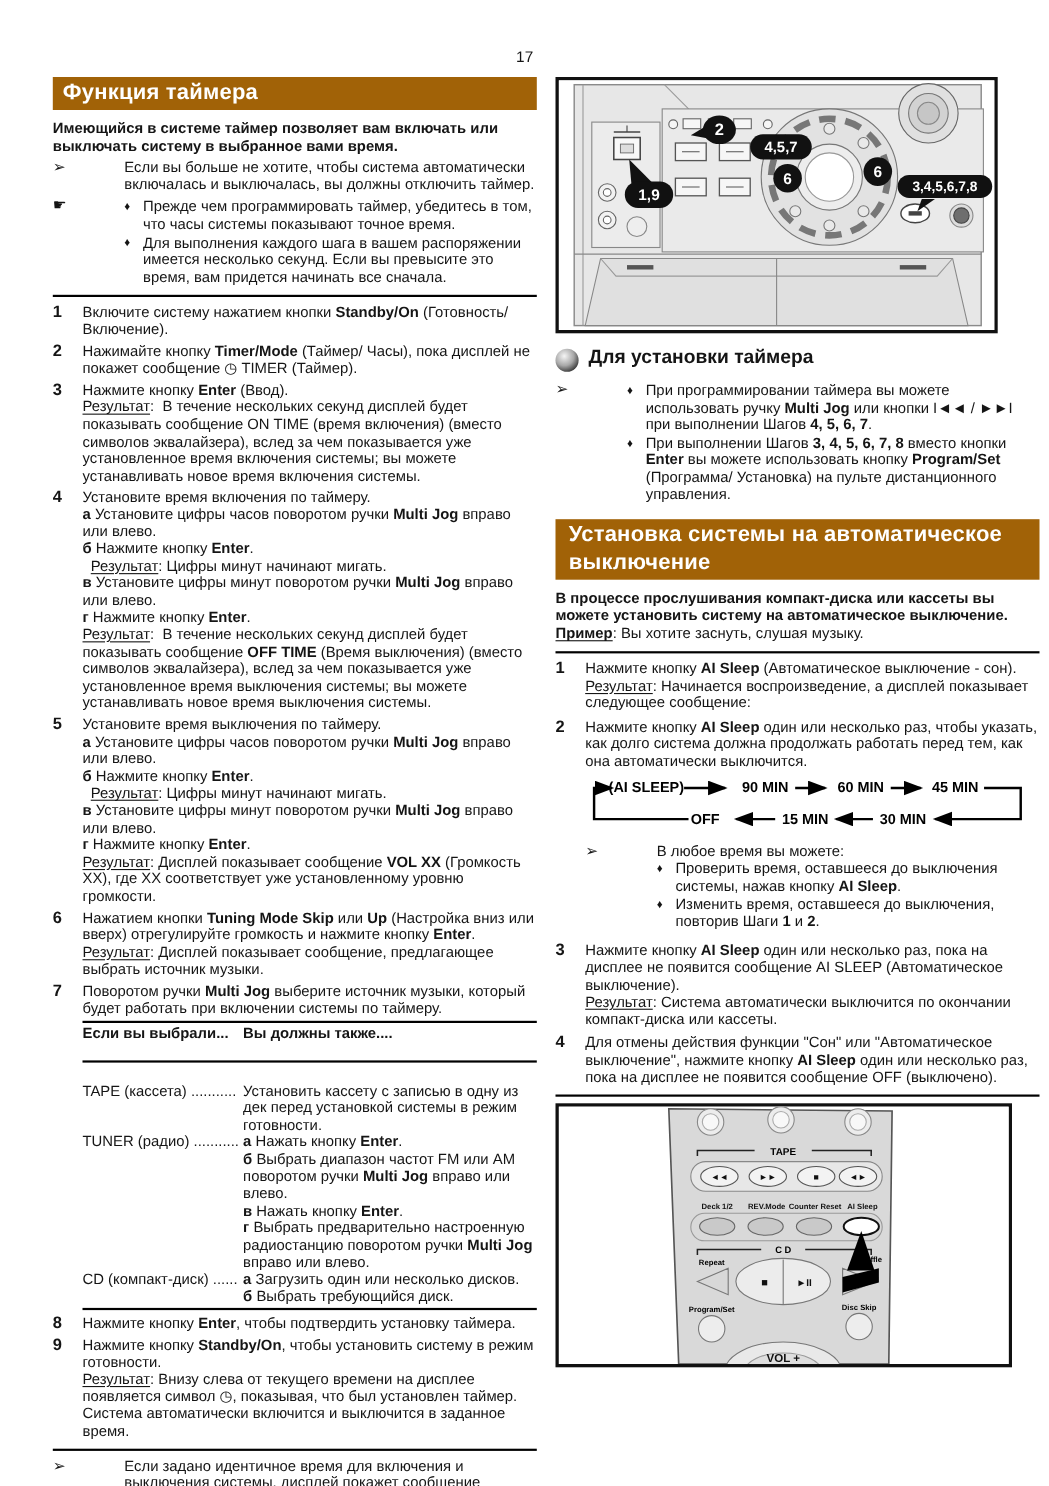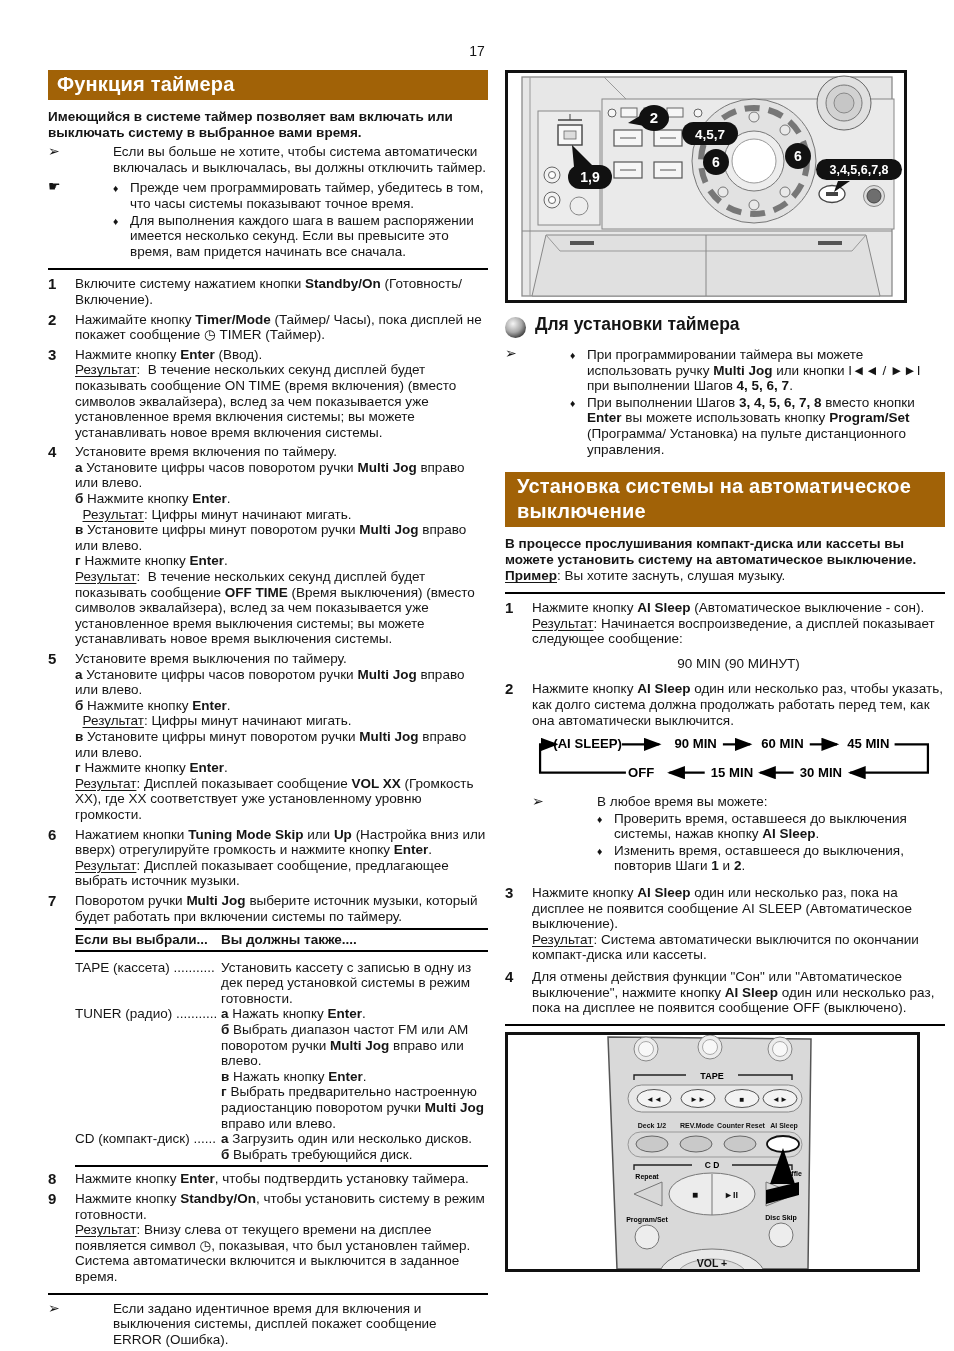--- a/index.html
+++ b/index.html
@@ -23,21 +23,21 @@
   .note .marker { width:20px; flex:none; font-size:14px; line-height:15.6px; }
   .note .body { flex:1;margin-left:39px; }
   .di { display:flex; gap:5px; margin:1px 0; }
   .di .dmark { width:12px; flex:none; font-size:10.5px; padding-top:1px; }
   .di .dtext { flex:1; }
   hr.rule { border:0; border-top:2px solid #000; margin:8px 0 6px; }
   .step { display:flex; margin:4px 0; }
   .step-num { width:27px; flex:none; font-weight:700; font-size:15px; }
   .step-body { flex:1; }
   .sel-table { margin:3px 0 3px 27px; border-top:2px solid #000; border-bottom:2px solid #000; padding:2px 0 3px; }
-  .sel-table .thead { display:flex; font-weight:700; border-bottom:2px solid #000; padding-bottom:2px; margin-bottom:8px; }
+  .sel-table .thead { display:flex; font-weight:700; border-bottom:2px solid #000; padding-bottom:16px; margin-bottom:18px; }
   .sel-table .trow { display:flex; }
   .sel-table .c1 { width:146px; flex:none; }
   .sel-table .c2 { flex:1; }
   .center-display { text-align:center; margin:9px 0 4px; }
   .sec-title { display:flex; gap:9px; font-weight:700; font-size:17.5px; margin:14px 0 8px; }
   .sphere { width:21px; height:21px; border-radius:50%; flex:none;
     background:radial-gradient(circle at 38% 32%, #f5f5f5 0%, #a8a8a8 45%, #222 85%); }
   figure.diagram-box { margin:0; border:3px solid #111; width:fit-content; background:#fff; }
   svg { display:block; }
   .hdr2 { margin-top:14px;padding-left:12px; }
@@ -261,21 +261,20 @@
       <div class="black-bar hdr2">Установка системы на автоматическое выключение</div>
       <div class="b-intro rich">В процессе прослушивания компакт-диска или кассеты вы можете установить систему на автоматическое выключение.</div>
       <div class="rich"><u><b>Пример</b></u>: Вы хотите заснуть, слушая музыку.</div>
 
       <hr class="rule">
 
       <div class="step r-step">
         <div class="step-num">1</div>
         <div class="step-body">
           <div class="rich">Нажмите кнопку <b>AI Sleep</b> (Автоматическое выключение - сон).<br><u>Результат</u>: Начинается воспроизведение, а дисплей показывает следующее сообщение:</div>
-          <div class="center-display">90 MIN (90 МИНУТ)</div>
         </div>
       </div>
 
       <div class="step r-step">
         <div class="step-num">2</div>
         <div class="step-body">
           <div class="rich">Нажмите кнопку <b>AI Sleep</b> один или несколько раз, чтобы указать, как долго система должна продолжать работать перед тем, как она автоматически выключится.</div>
           <div class="cycle-wrap">
             <svg viewBox="0 0 400 56" width="404" height="57">
               <defs>

